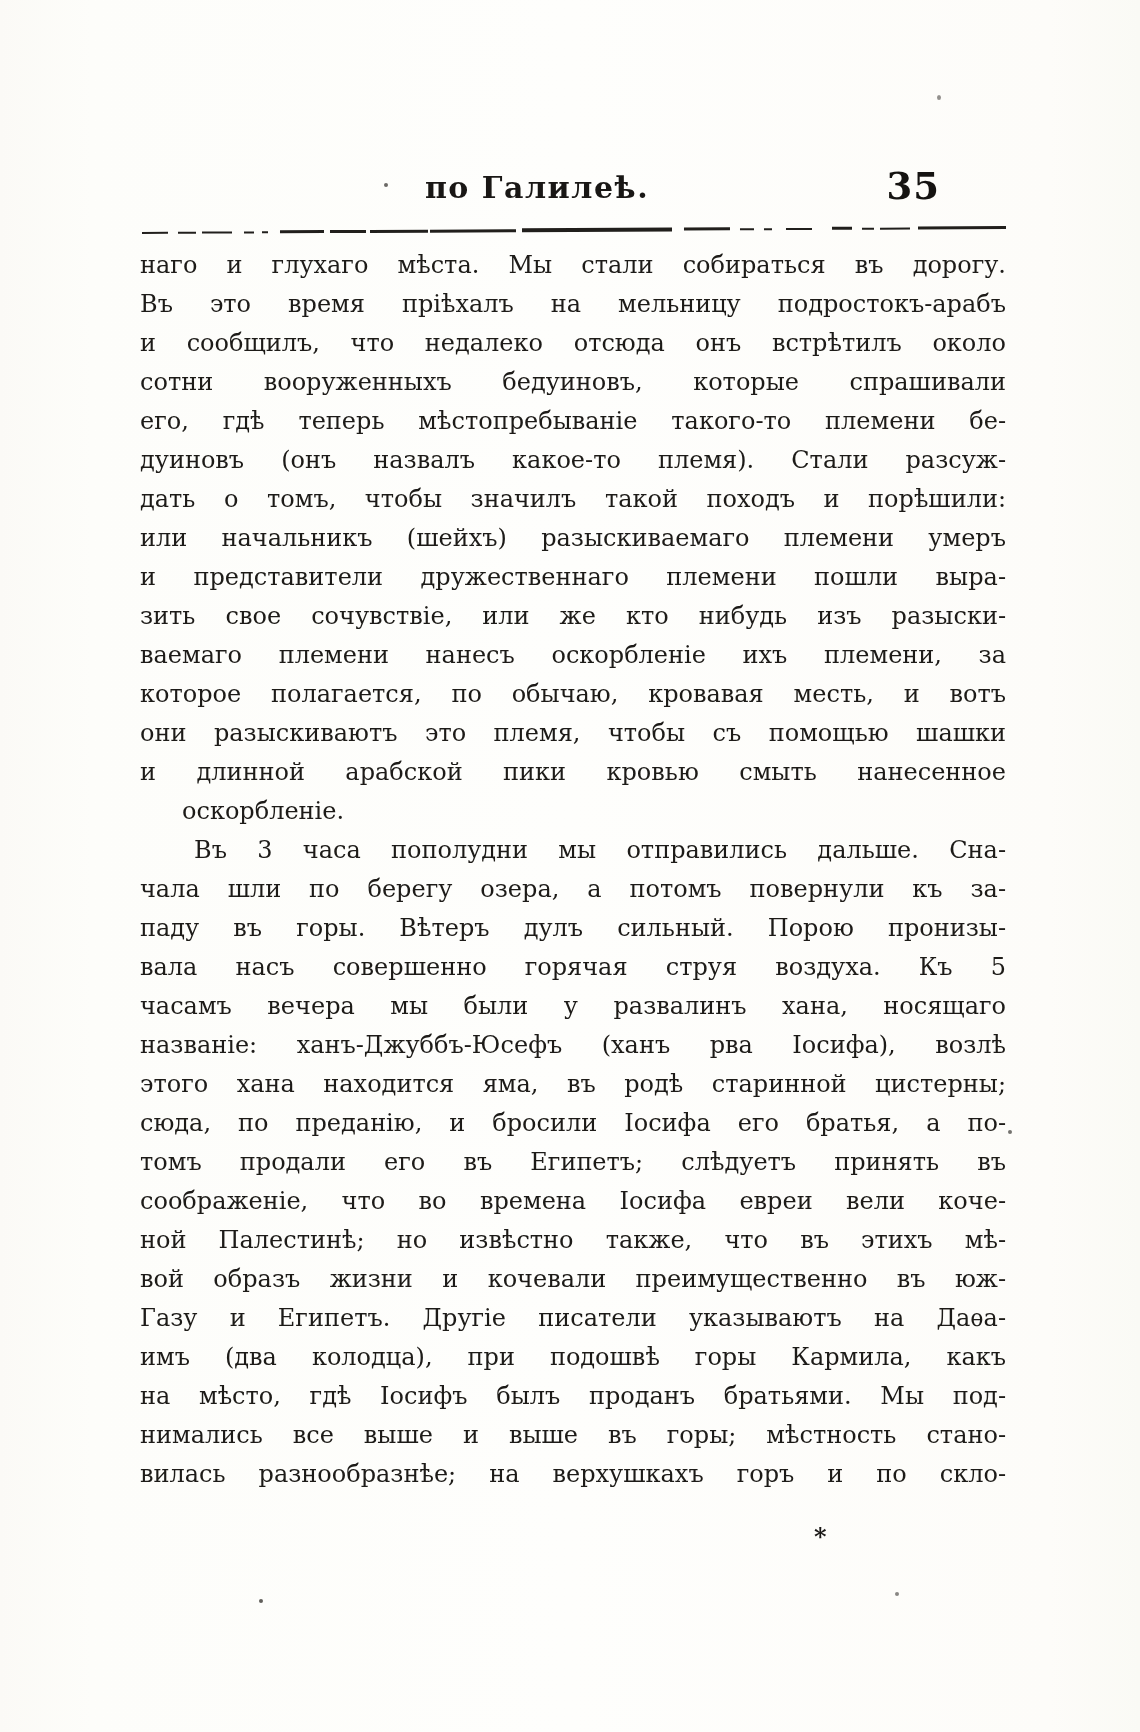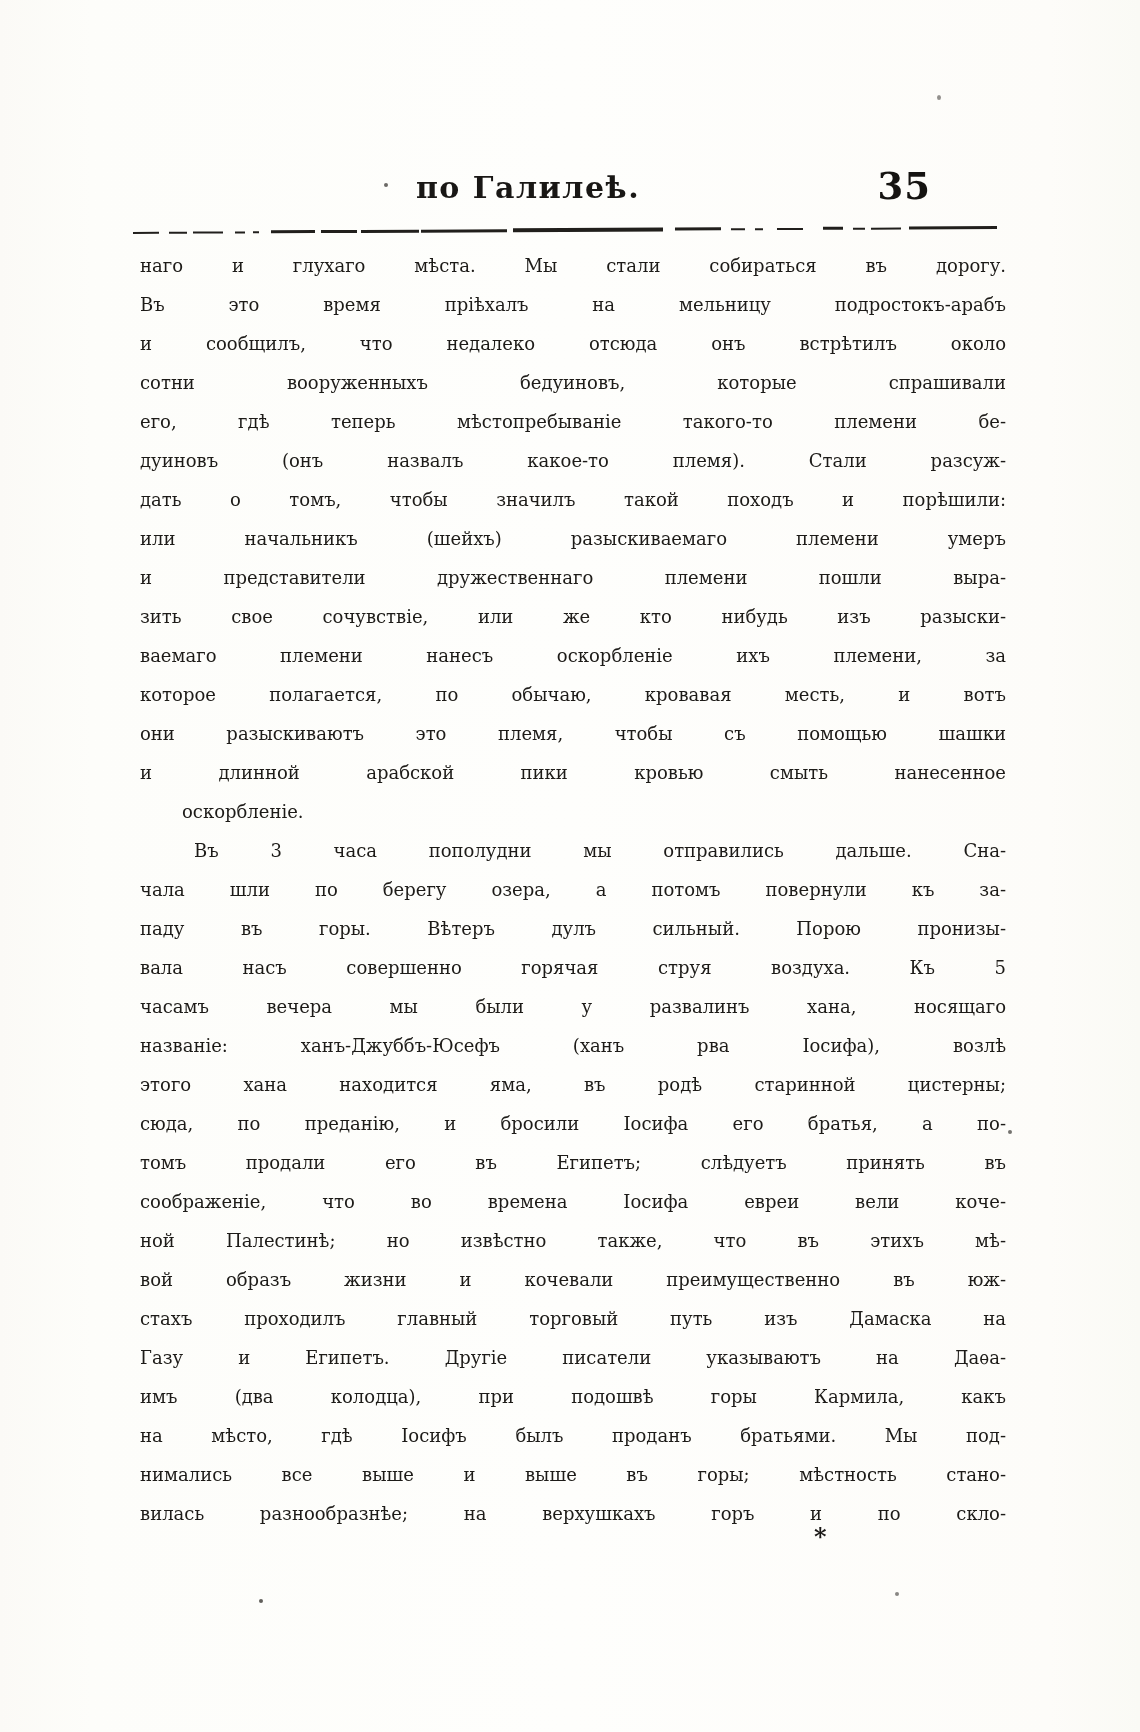--- a/index.html
+++ b/index.html
@@ -8,21 +8,21 @@
     background: #fdfdfb;
     overflow: hidden;
   }
   .page {
     position: relative;
     width: 1140px; height: 1732px;
     background: linear-gradient(90deg, #fbfaf6 0%, #fdfdfa 8%, #fefefc 50%, #fdfcf9 92%, #fafaf5 100%);
     color: #1c1a17;
     font-family: "DejaVu Serif", "Liberation Serif", serif;
   }
-  .header { position: absolute; top: 170px; left: 131px; width: 866px; height: 70px; }
+  .header { position: absolute; top: 170px; left: 140px; width: 866px; height: 70px; }
   .running-title {
     position: absolute; left: 0; right: 0; top: 0;
     text-align: center;
     transform: translateX(-36px);
     font-size: 30px; font-weight: bold; letter-spacing: 1.5px;
     color: #191715;
   }
   .page-number {
     position: absolute; right: 66px; top: -6px;
     font-size: 37px; font-weight: bold; letter-spacing: 1px;
@@ -32,21 +32,21 @@
     position: absolute; left: 2px; top: 57px; width: 864px; height: 8px;
     transform: rotate(-0.25deg);
     white-space: nowrap;
   }
   .divider i {
     display: inline-block; background: #211f1c; height: 3px; vertical-align: top;
   }
   .body-block { position: absolute; left: 140px; top: 246px; width: 866px; }
   .line {
     margin: 0; height: 39px; line-height: 39px;
-    font-size: 18px;
+    font-size: 24px;
     text-align: justify; text-align-last: justify;
     white-space: normal;
     color: #1d1b18;
   }
   .line.short { text-align-last: left; margin-left: 42px; }
   .line.indent { text-indent: 54px; }
   .footnote-mark {
     position: absolute; left: 814px; top: 1522px;
     font-size: 24px; font-weight: bold; color: #1a1816;
   }
@@ -84,21 +84,20 @@
     <p class="line">паду въ горы. Вѣтеръ дулъ сильный. Порою пронизы-</p>
     <p class="line">вала насъ совершенно горячая струя воздуха. Къ 5</p>
     <p class="line">часамъ вечера мы были у развалинъ хана, носящаго</p>
     <p class="line">названіе: ханъ-Джуббъ-Юсефъ (ханъ рва Іосифа), возлѣ</p>
     <p class="line">этого хана находится яма, въ родѣ старинной цистерны;</p>
     <p class="line">сюда, по преданію, и бросили Іосифа его братья, а по-</p>
     <p class="line">томъ продали его въ Египетъ; слѣдуетъ принять въ</p>
     <p class="line">соображеніе, что во времена Іосифа евреи вели коче-</p>
     <p class="line">ной Палестинѣ; но извѣстно также, что въ этихъ мѣ-</p>
     <p class="line">вой образъ жизни и кочевали преимущественно въ юж-</p>
-    <p class="line">стахъ проходилъ главный торговый путь изъ Дамаска на</p>
     <p class="line">Газу и Египетъ. Другіе писатели указываютъ на Даѳа-</p>
     <p class="line">имъ (два колодца), при подошвѣ горы Кармила, какъ</p>
     <p class="line">на мѣсто, гдѣ Іосифъ былъ проданъ братьями. Мы под-</p>
     <p class="line">нимались все выше и выше въ горы; мѣстность стано-</p>
     <p class="line">вилась разнообразнѣе; на верхушкахъ горъ и по скло-</p>
   </div>
 
   <div class="footnote-mark">*</div>
 
   <span class="speck" style="left:384px;top:183px;width:4px;height:4px;opacity:.75"></span>

